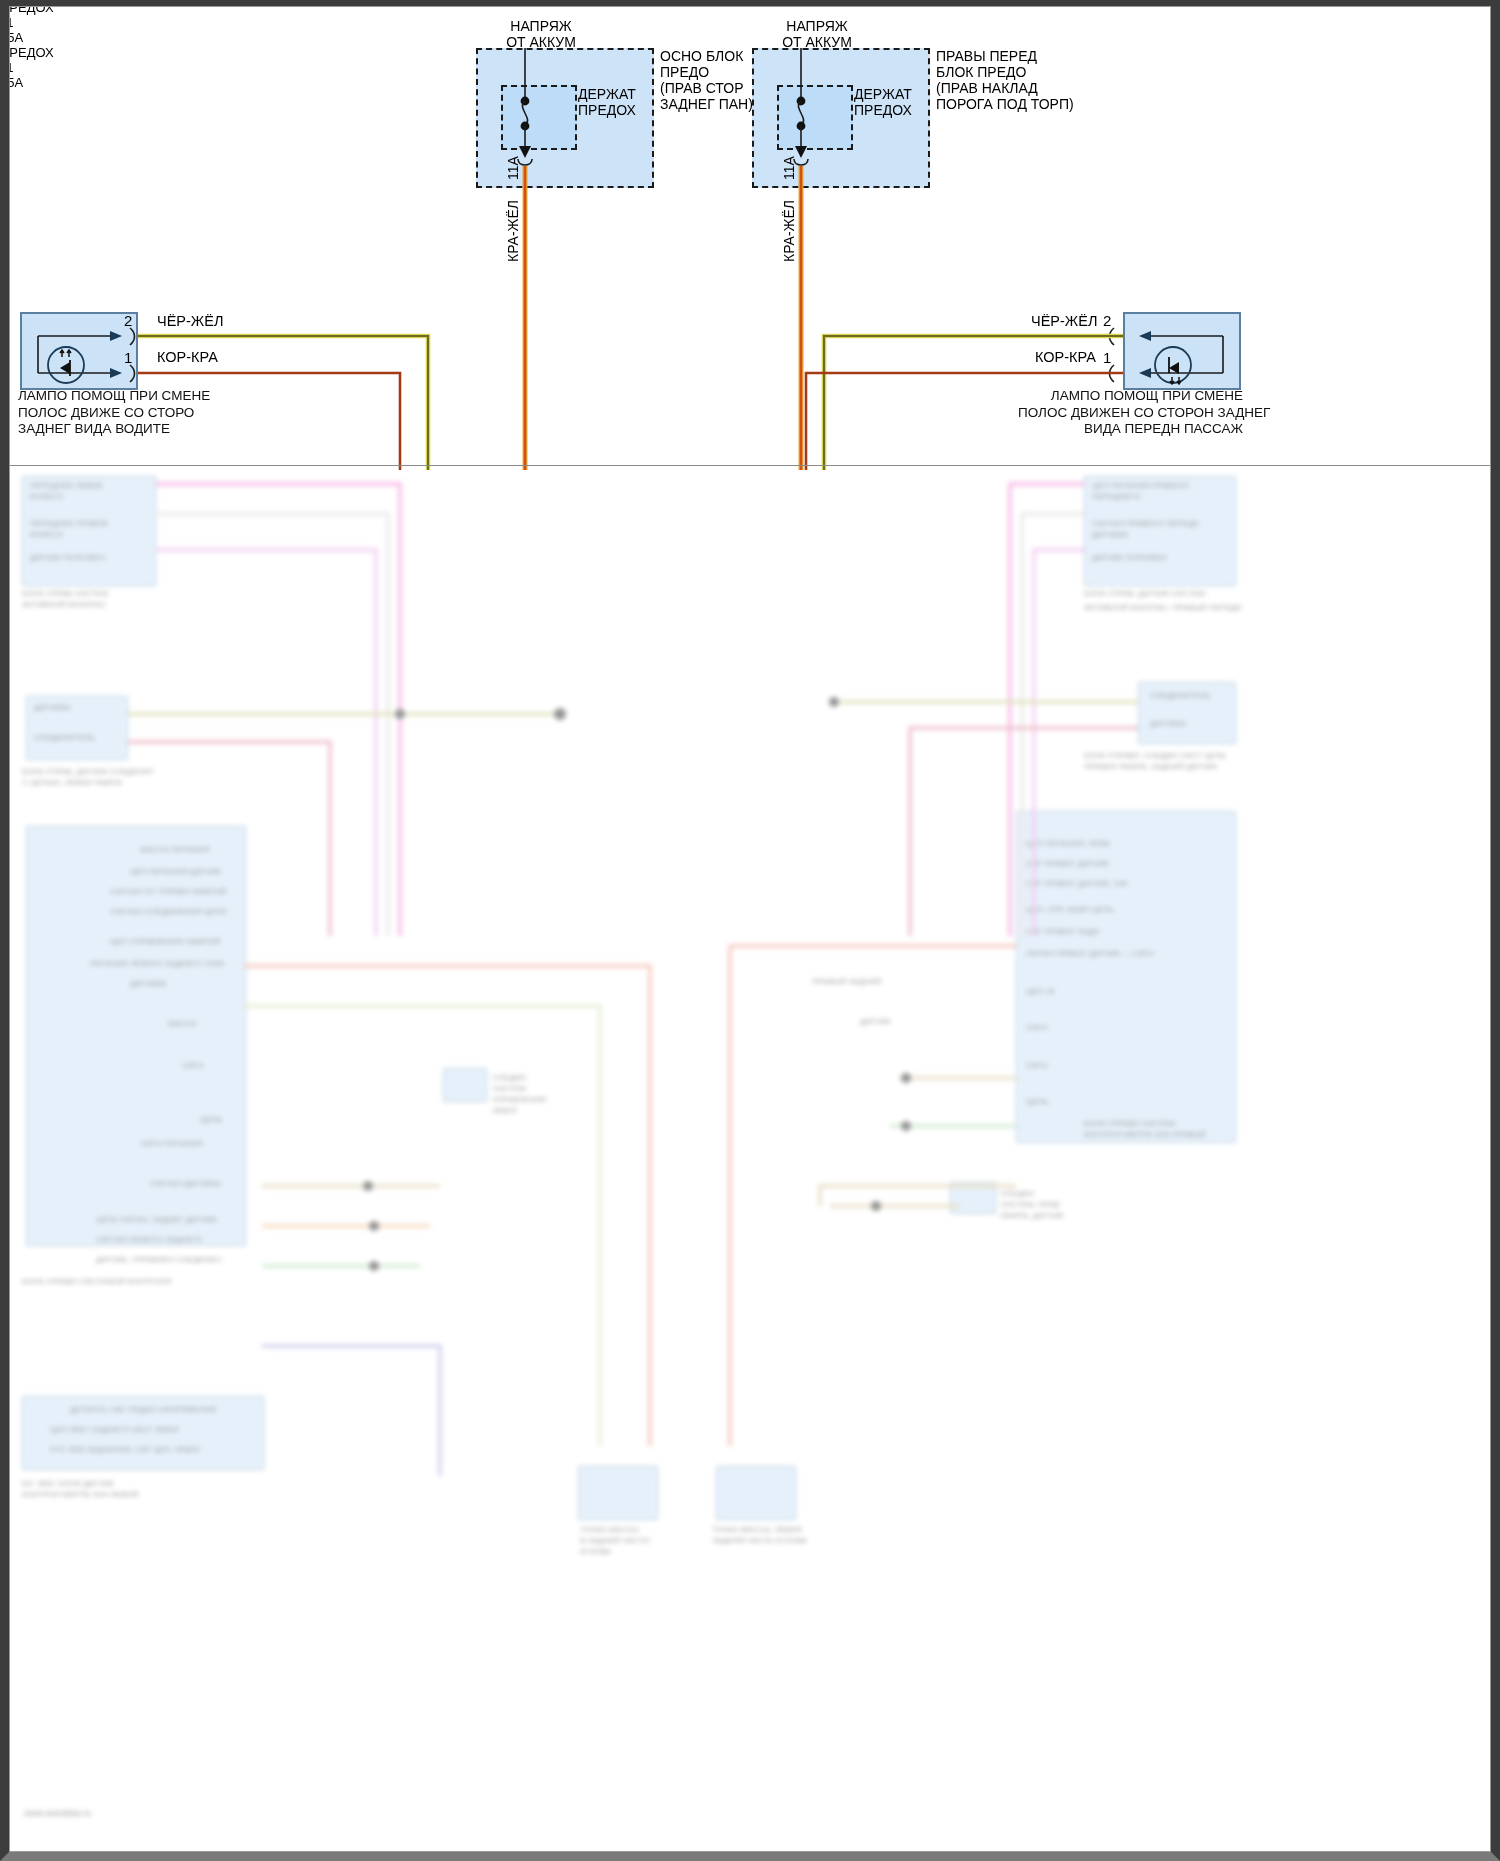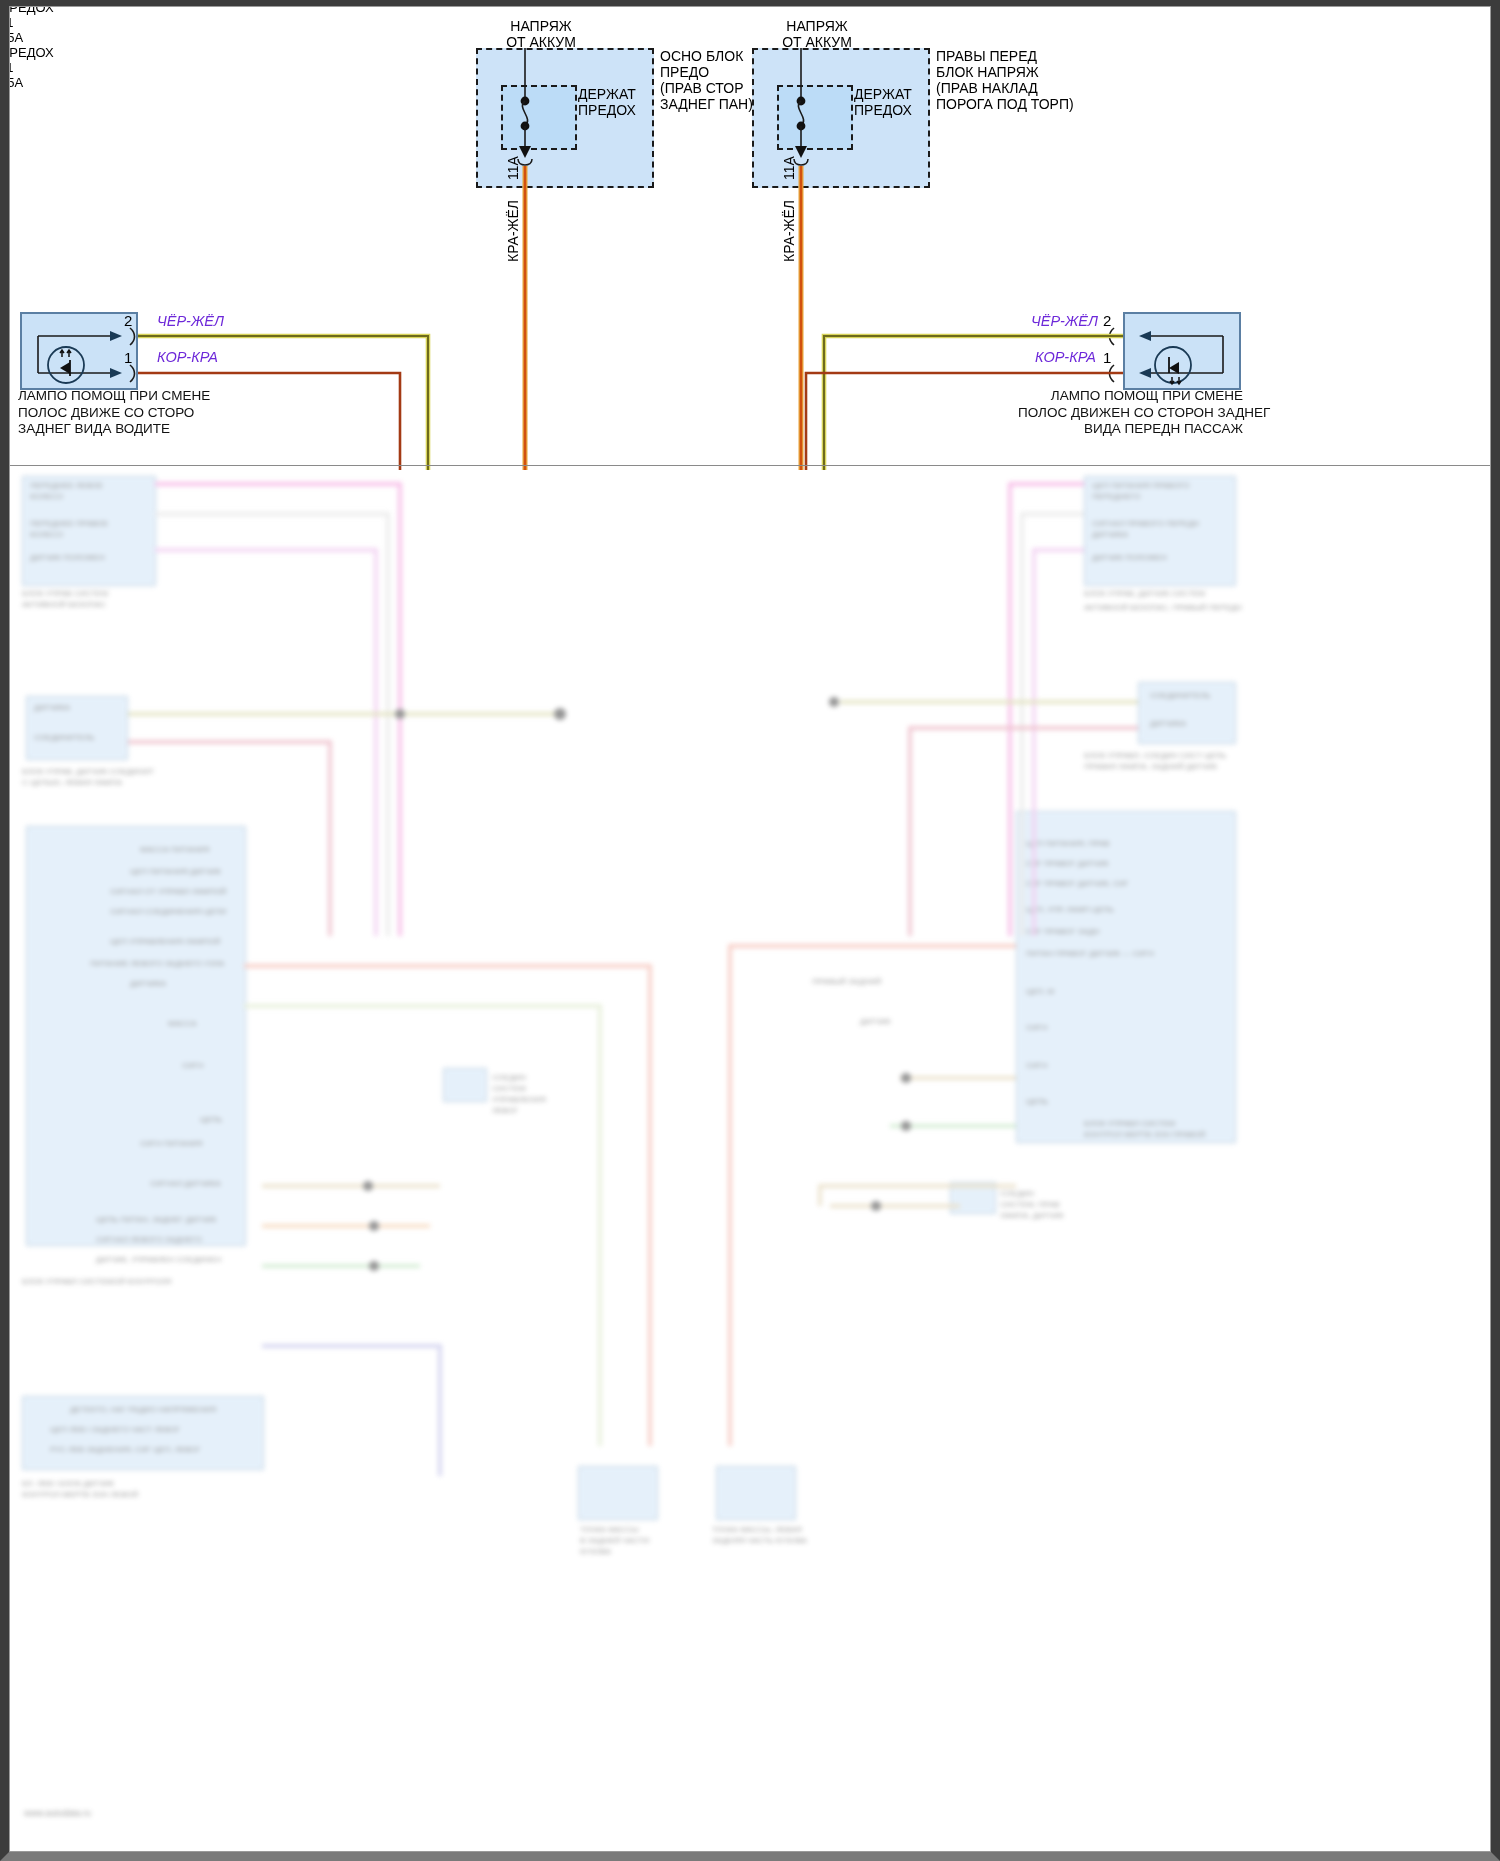--- a/index.html
+++ b/index.html
@@ -82,21 +82,21 @@
   .label {
     position: absolute;
     color: #000;
     font-size: 14px;
     line-height: 16px;
     white-space: pre;
   }
   .label-sm { font-size: 13px; line-height: 15px; }
   .wirelabel {
     position:absolute;
-    color:#6d28d9; font-size:14.5px; white-space: nowrap; font-style: italic;
+    color:#000000; font-size:14.5px; white-space: nowrap;
   }
   .vlabel {
     position:absolute;
     color:#000; font-size:14px; white-space: nowrap;
     transform-origin: left top;
     transform: rotate(-90deg);
   }
   .pin {
     position:absolute;
     color:#000; font-size:15px;
@@ -269,21 +269,21 @@
     <div class="fuse-holder" style="left:777px; top:85px; width:76px; height:65px;"></div>
 
     <div class="label-sm" style="left:807px; top:94px;">ПРЕДОХ</div>
     <div class="label-sm" style="left:807px; top:109px;">11</div>
     <div class="label-sm" style="left:807px; top:124px;">25A</div>
 
     <div class="label" style="left:854px; top:86px;">ДЕРЖАТ
 ПРЕДОХ</div>
 
     <div class="label" style="left:936px; top:48px;">ПРАВЫ ПЕРЕД
-БЛОК НАПРЯЖ
+БЛОК ПРЕДО
 (ПРАВ НАКЛАД
 ПОРОГА ПОД ТОРП)</div>
 
     <div class="vlabel" style="left:781px; top:180px;">11A</div>
 
     <div class="vlabel" style="left:781px; top:262px;">КРА-ЖЁЛ</div>
 
     <div class="lampbox" style="left:20px; top:312px; width:118px; height:78px;"></div>
 
     <div class="pin" style="left:124px; top:312px;">2</div>

